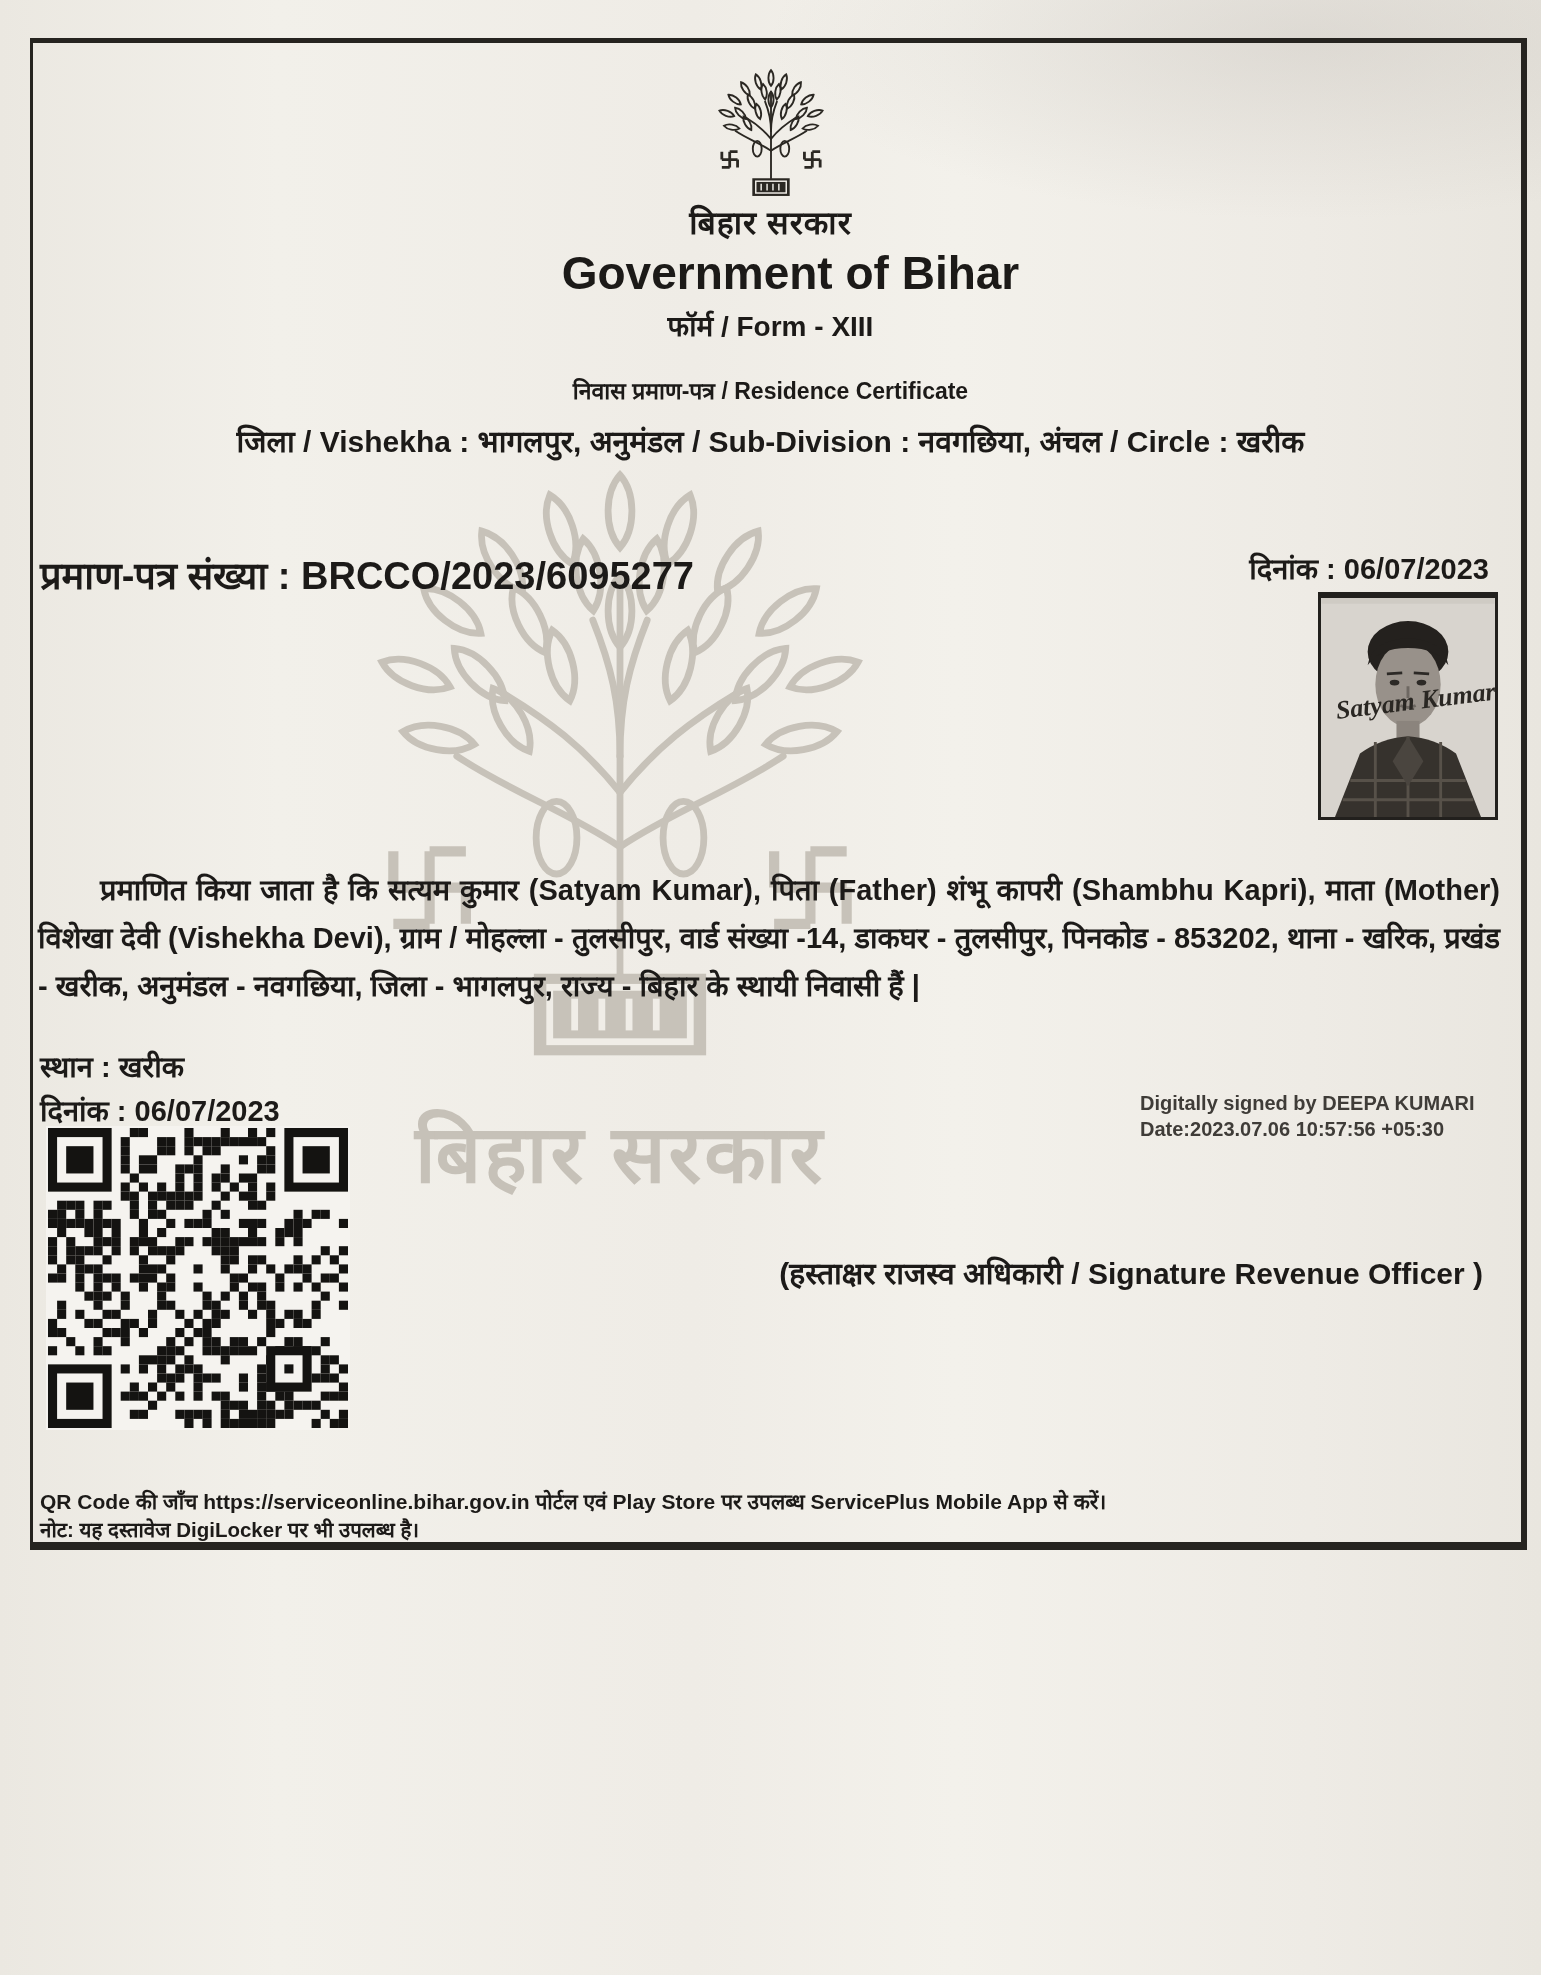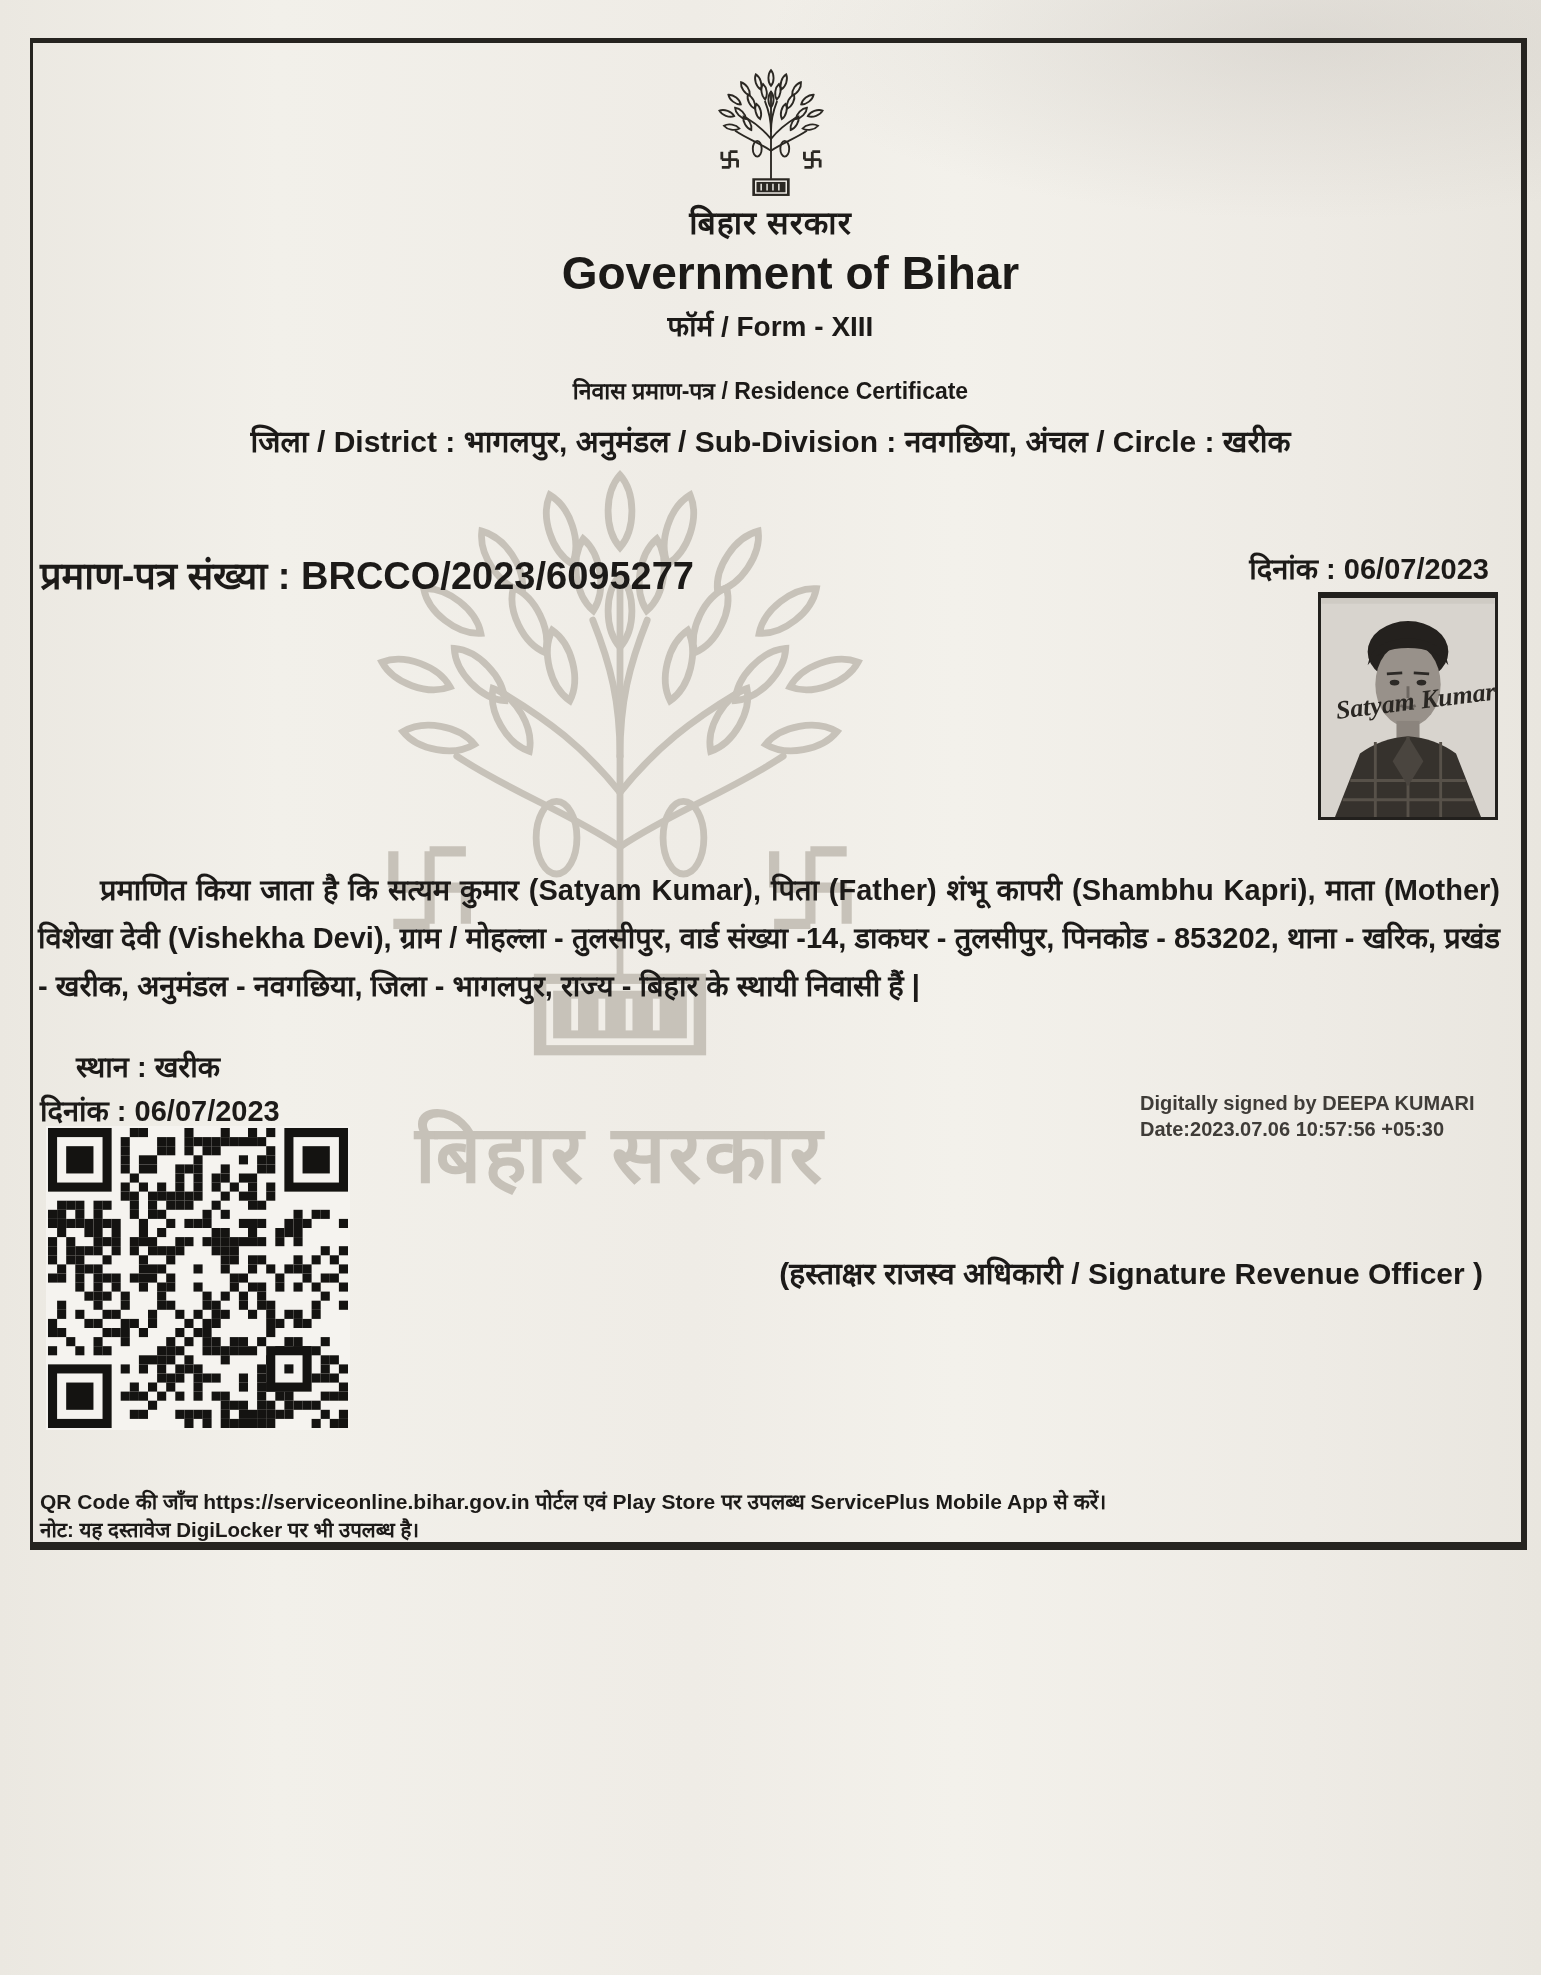--- a/index.html
+++ b/index.html
@@ -36,21 +36,21 @@
     border:3px solid #22201d;border-top-width:6px;background:#d9d5cf;box-sizing:border-box;}
   .photo svg{display:block;width:100%;height:100%;}
   
   .wm-tree{left:348px;top:466px;width:544px;height:612px;z-index:1;color:#c7c2b9;}
   .wm-text{left:340px;top:1096px;width:560px;text-align:center;font-size:80px;font-weight:bold;
     color:#c6c1b8;letter-spacing:3px;z-index:1;white-space:nowrap;}
   
   .body-par{left:38px;top:866px;width:1462px;font-size:29px;font-weight:bold;
     line-height:48px;text-align:justify;text-indent:62px;z-index:2;}
   
-  .place-line{left:40px;top:1046px;font-size:29px;z-index:2;margin-left:36px;}
+  .place-line{left:40px;top:1046px;font-size:29px;z-index:2;}
   .issued-line{left:40px;top:1090px;font-size:29px;z-index:2;}
   
   .qr{left:46px;top:1126px;width:300px;height:300px;z-index:3;background:#f5f3ef;padding:2px;}
   
   .digsig{left:1140px;top:1082px;width:380px;font-size:20px;font-weight:600;
     color:#3f3c38;line-height:26px;z-index:2;margin-top:8px;}
   .officer-line{right:58px;top:1252px;font-size:30px;z-index:2;}
   
   .foot1{left:40px;top:1487px;font-size:21px;z-index:2;}
   .foot2{left:40px;top:1515px;font-size:20.5px;z-index:2;}
@@ -152,21 +152,21 @@
       <rect x="44.5" y="115" width="31" height="12" fill="none" stroke="#f0ede7" stroke-width="1.5"></rect>
       <line x1="50" y1="117.5" x2="50" y2="124.5" stroke="#f0ede7" stroke-width="1.5"></line>
       <line x1="56" y1="117.5" x2="56" y2="124.5" stroke="#f0ede7" stroke-width="1.5"></line>
       <line x1="62" y1="117.5" x2="62" y2="124.5" stroke="#f0ede7" stroke-width="1.5"></line>
       <line x1="68" y1="117.5" x2="68" y2="124.5" stroke="#f0ede7" stroke-width="1.5"></line>
     </svg></div>
 <div class="abs ctr b org-hi">बिहार सरकार</div>
 <div class="abs ctr b org-en">Government of Bihar</div>
 <div class="abs ctr b form-line">फॉर्म / Form - XIII</div>
 <div class="abs ctr b title-line">निवास प्रमाण-पत्र / Residence Certificate</div>
-<div class="abs ctr b district-line">जिला / District : भागलपुर, अनुमंडल / Sub-Division : नवगछिया, अंचल / Circle : खरीक</div>
+<div class="abs ctr b district-line">जिला / Vishekha : भागलपुर, अनुमंडल / Sub-Division : नवगछिया, अंचल / Circle : खरीक</div>
 
 <div class="abs b cert-line z2">
   <span>प्रमाण-पत्र संख्या :</span>
   <span>BRCCO/2023/6095277</span>
 </div>
 <div class="abs b date-line z2">
   <span>दिनांक :</span>
   <span>06/07/2023</span>
 </div>
 

